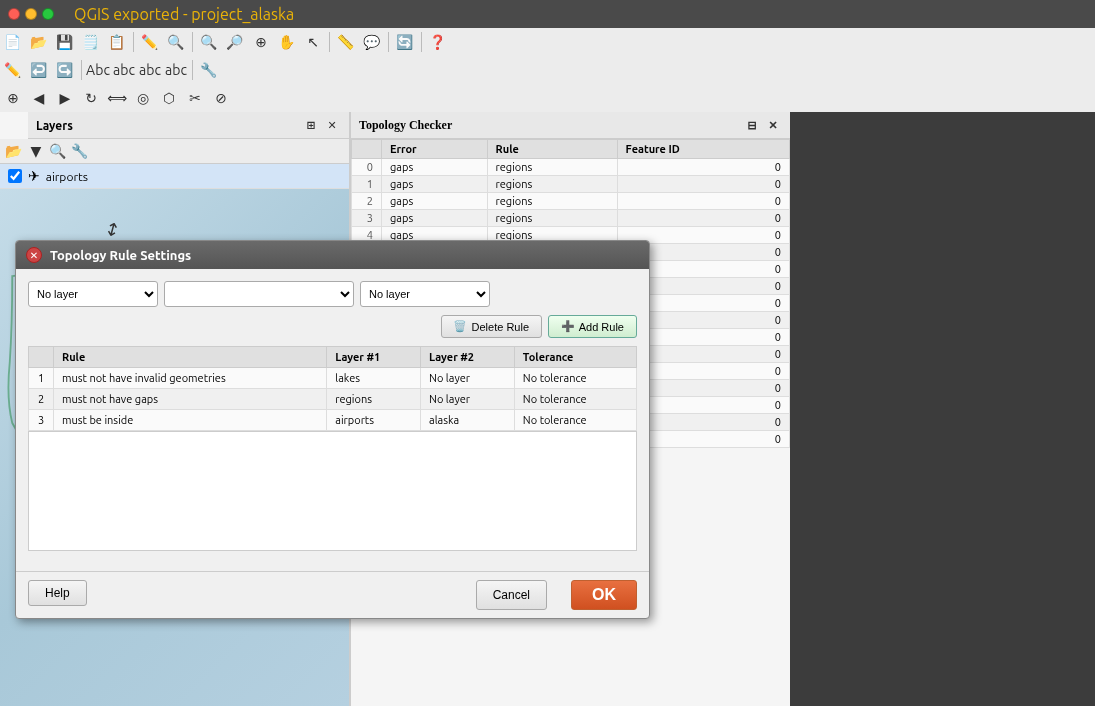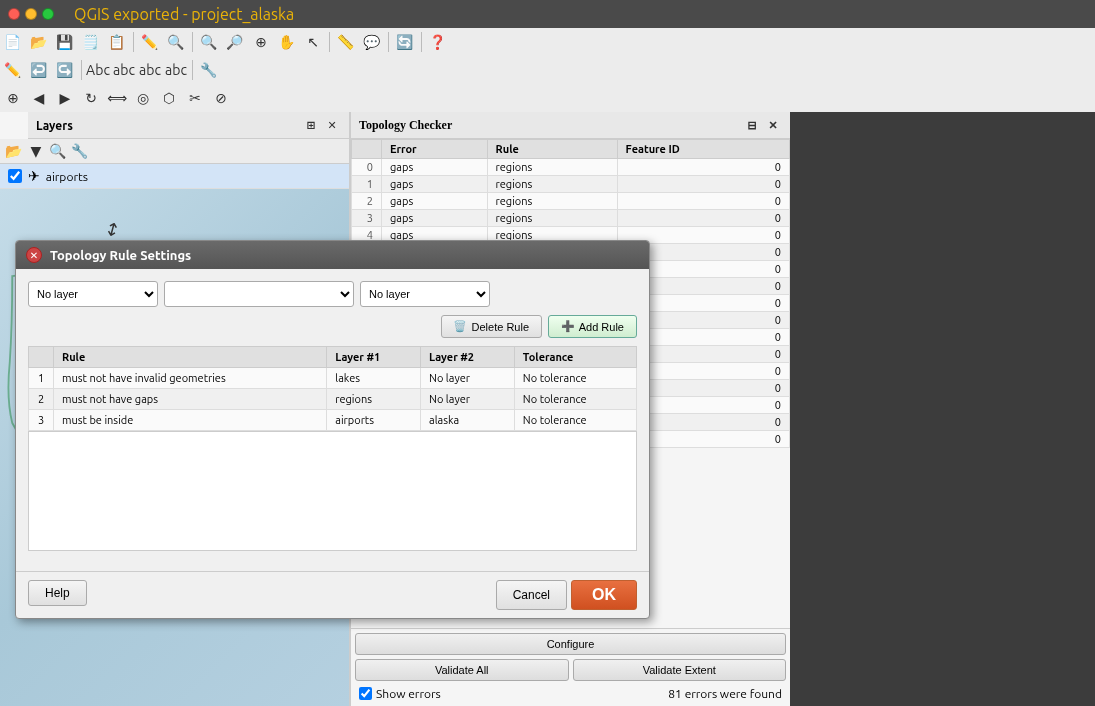--- a/index.html
+++ b/index.html
@@ -72,21 +72,21 @@
     .rule-btn { padding: 4px 12px; border: 1px solid #aaa; border-radius: 3px; background: linear-gradient(to bottom, #f5f5f5, #e0e0e0); cursor: pointer; font-size: 11px; display: flex; align-items: center; gap: 4px; }
     .rule-btn-add { border-color: #6a9; background: linear-gradient(to bottom, #efffef, #d0edd0); }
     .rules-table { width: 100%; border-collapse: collapse; font-size: 11px; border: 1px solid #ccc; }
     .rules-table th { background: #e0e0e0; padding: 4px 8px; text-align: left; border: 1px solid #ccc; font-weight: bold; }
     .rules-table td { padding: 4px 8px; border: 1px solid #ddd; }
     .rules-table tr:nth-child(odd) td { background: #fafafa; }
     .rules-table tr:nth-child(even) td { background: #f0f0f0; }
     .rules-table td:first-child { text-align: center; width: 25px; }
     .rules-empty { height: 120px; border: 1px solid #ccc; background: white; margin-bottom: 8px; }
     .dialog-footer { display: flex; justify-content: space-between; align-items: flex-start; padding: 8px 12px; border-top: 1px solid #ccc; }
-    .dialog-actions { display: flex; gap: 4px; }
+    .dialog-actions { display: flex; gap: 24px; }
     .btn-help { padding: 5px 16px; border: 1px solid #aaa; border-radius: 3px; background: linear-gradient(to bottom, #f5f5f5, #e0e0e0); cursor: pointer; font-size: 12px; }
     .btn-cancel { padding: 5px 16px; border: 1px solid #aaa; border-radius: 3px; background: linear-gradient(to bottom, #f5f5f5, #e0e0e0); cursor: pointer; font-size: 12px; }
     .btn-ok { padding: 5px 20px; border: 1px solid #c06030; border-radius: 3px; background: linear-gradient(to bottom, #e87040, #d05020); color: white; cursor: pointer; font-size: 16px; font-weight: bold; }
 
     
     ::-webkit-scrollbar { width: 12px; }
     ::-webkit-scrollbar-track { background: #e0e0e0; }
     ::-webkit-scrollbar-thumb { background: #aaa; border: 1px solid #999; }
 
     .toolbar-all { background: #ececec; }
@@ -315,34 +315,20 @@
               <td>0</td>
             </tr>
             <tr>
               <td>16</td>
               <td>gaps</td>
               <td>regions</td>
               <td>0</td>
             </tr>
           </tbody>
       </table>
-    </div>
-    <div class="tc-footer">
-      <button class="tc-btn">Configure</button>
-      <div class="tc-btn-row">
-        <button class="tc-btn">Validate All</button>
-        <button class="tc-btn">Validate Extent</button>
-      </div>
-      <div class="tc-check-row">
-        <div class="show-errors-area">
-          <input type="checkbox" checked="" style="">
-          <span>Show errors</span>
-        </div>
-        <span>81 errors were found</span>
-      </div>
     </div>
   </div>
 </div>
 
 <div class="dialog-overlay">
   <div class="dialog">
 
     <div class="dialog-title">
       <div class="dialog-close">✕</div>
       <span>Topology Rule Settings</span>

